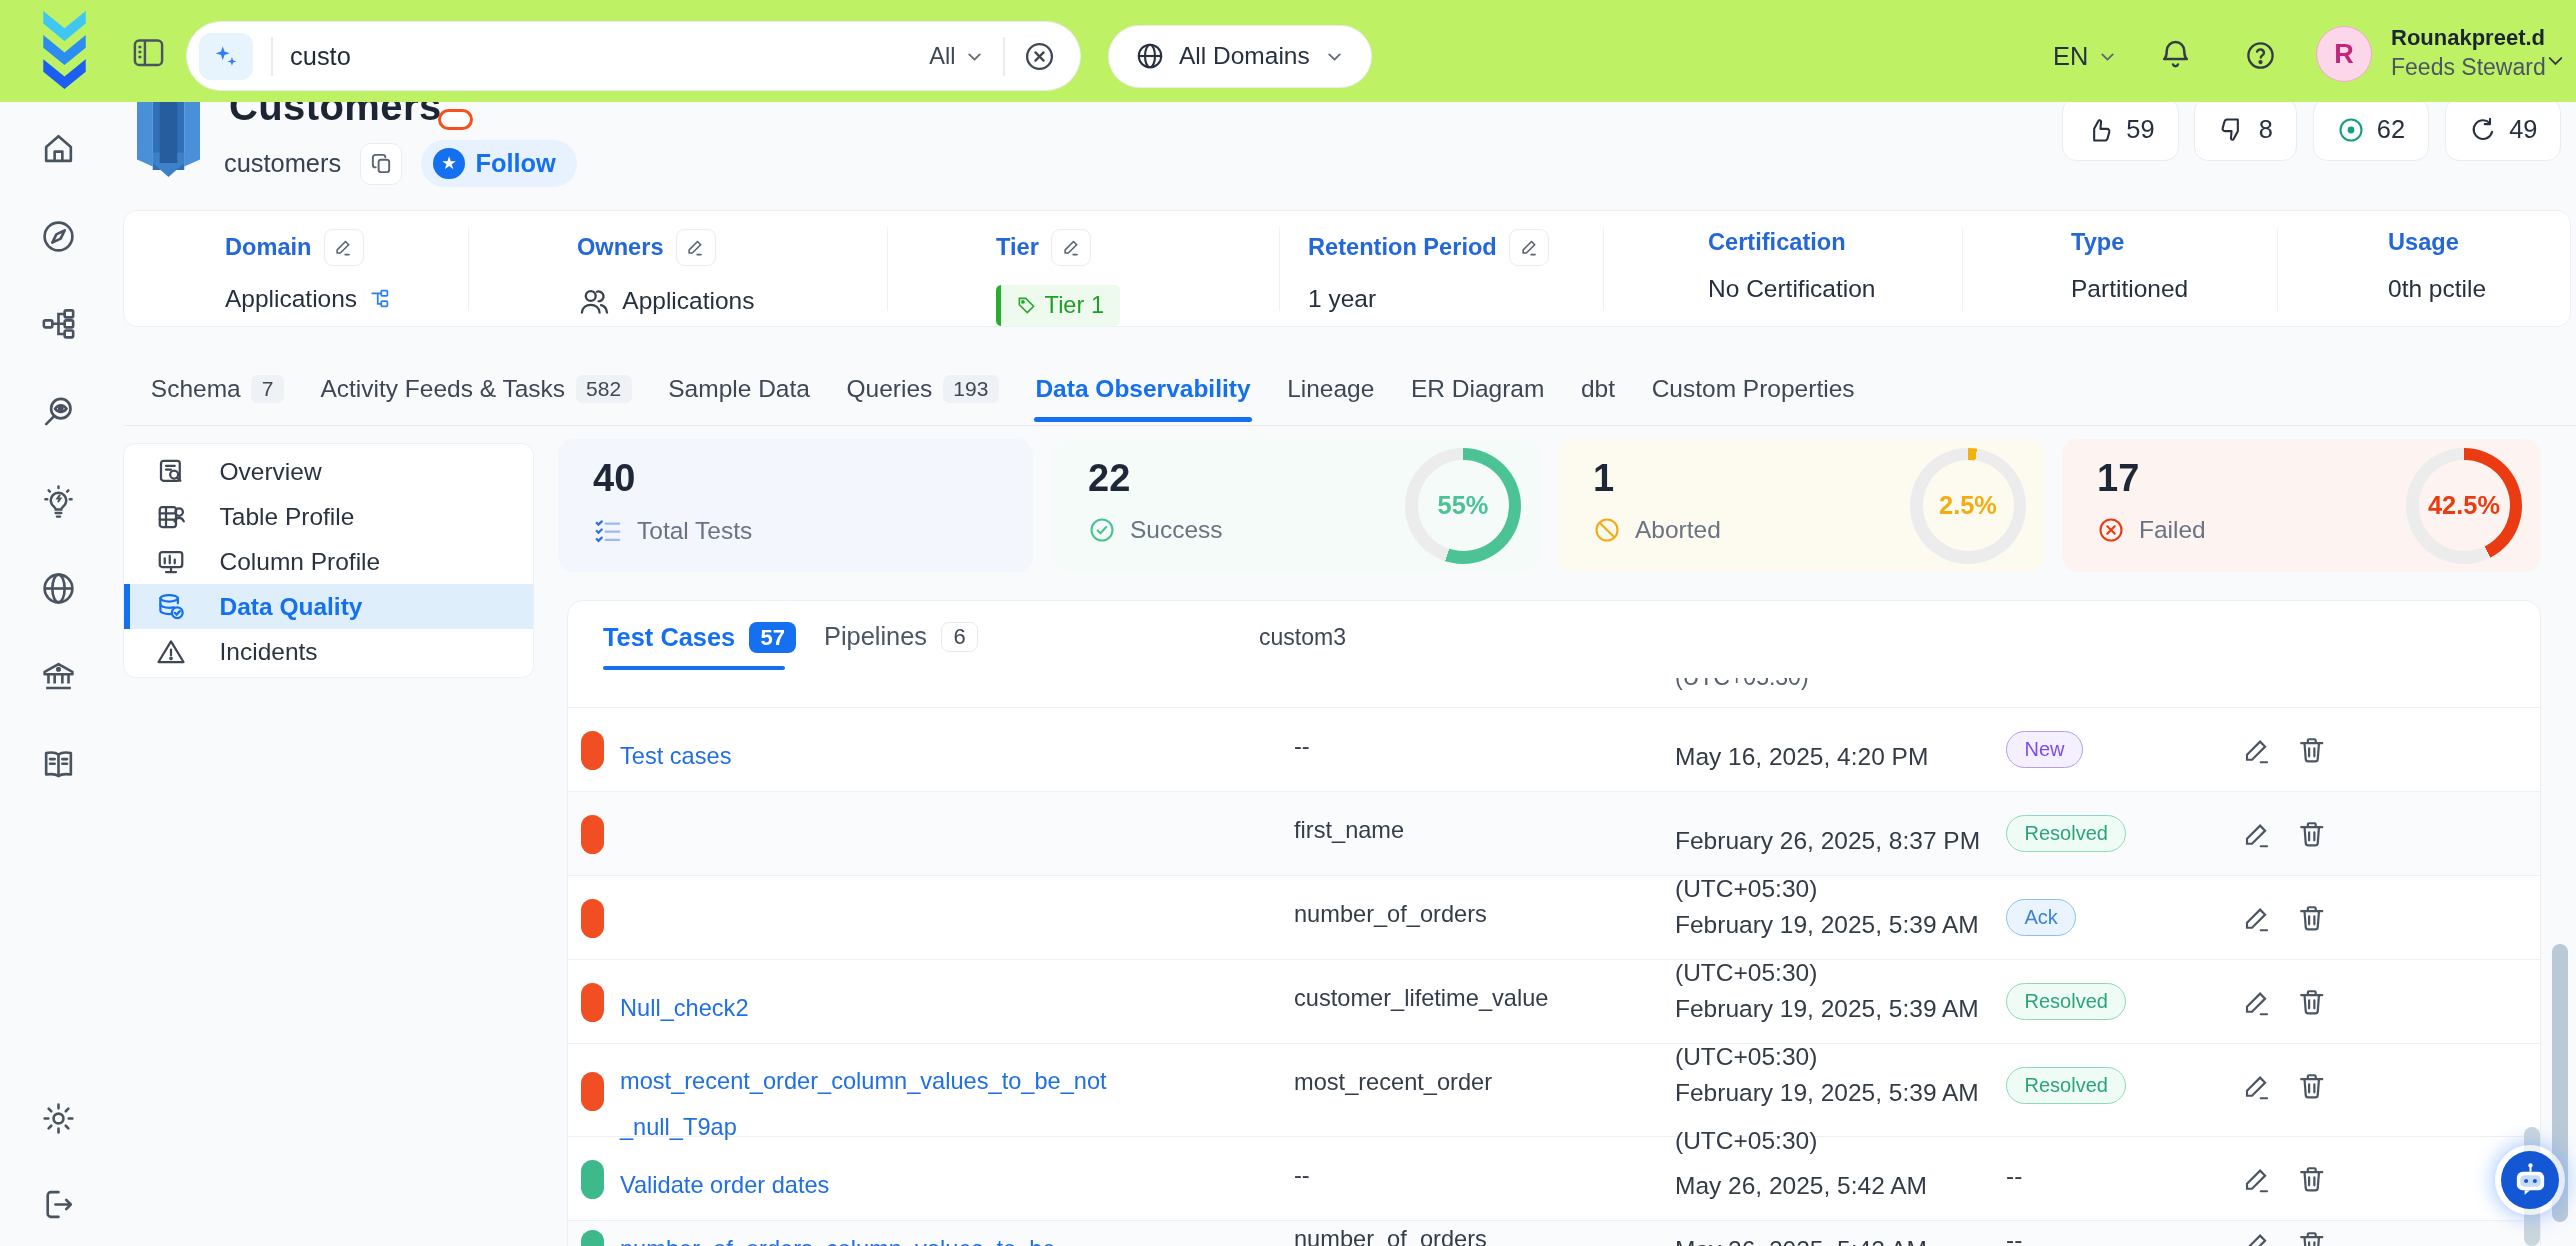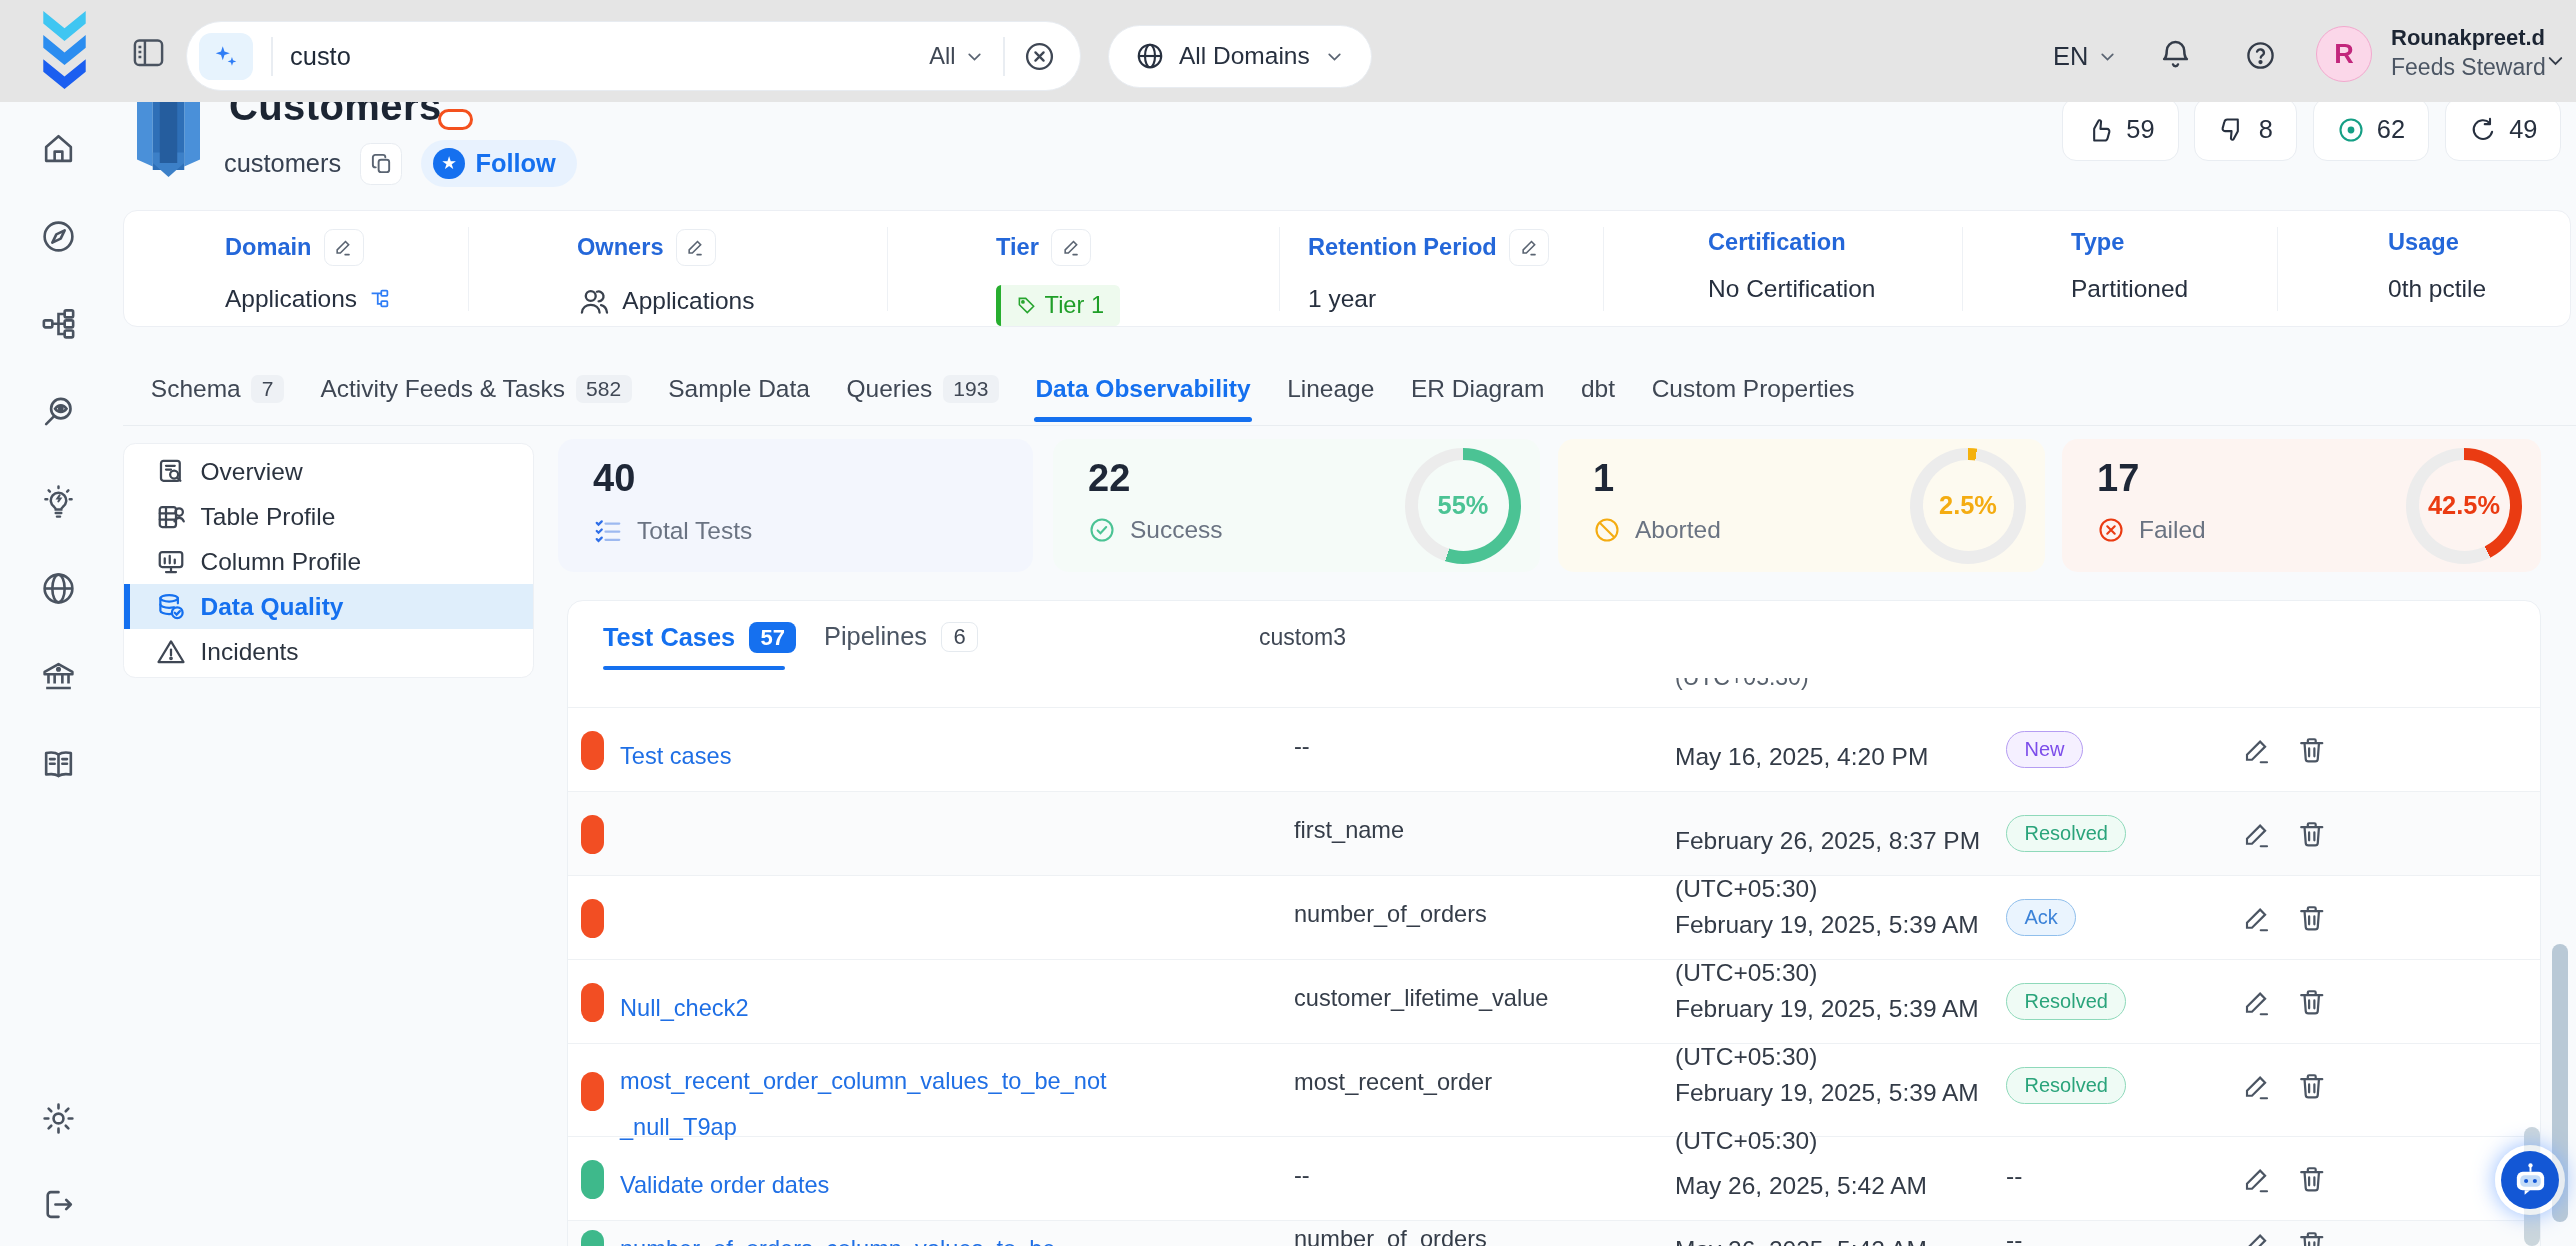--- a/index.html
+++ b/index.html
@@ -2,21 +2,21 @@
 <html style="font-size:14px"><head>
 <meta charset="utf-8">
 <style>
   * { margin:0; padding:0; box-sizing:border-box; }
   html,body { background:#e9edf2; }
   body { font-family:"Liberation Sans","DejaVu Sans",sans-serif; color:#27303f; }
   #app { position:relative; width:2576px; height:1246px; overflow:hidden; background:#f8fafc; }
   svg { display:block; }
 
   
-  #topbar { position:absolute; left:0; top:0; width:2576px; height:102px; background:#e5e5e5; z-index:30; }
+  #topbar { position:absolute; left:0; top:0; width:2576px; height:102px; background:#bef264; z-index:30; }
   #logo { position:absolute; left:33px; top:10.5px; }
   #panel-toggle { position:absolute; left:131px; top:37px; width:35px; height:31.5px; color:#4a5360; cursor:pointer; }
   #searchbar { position:absolute; left:186px; top:21px; width:895px; height:70px; background:#fff; border:1.8px solid #e8ecf1; border-radius:35px; display:flex; align-items:center; padding:0 23px 0 12.3px; }
   .sparkle-box { width:54px; height:47px; background:#e7f3fd; border-radius:12.3px; display:flex; align-items:center; justify-content:center; color:#2f7df6; }
   .search-div { width:1.8px; height:39px; background:#e9edf2; margin:0 17.5px; }
   #search-text { font-size:25.4px; color:#1f2937; flex:1; }
   .scope { display:flex; align-items:center; gap:8.8px; font-size:23.6px; color:#3f4754; }
   #domains-btn { position:absolute; left:1108px; top:24.5px; height:63px; background:#fff; border:1.8px solid #e8ecf1; border-radius:31.5px; display:flex; align-items:center; gap:14px; padding:0 26px; font-size:24.5px; color:#27303f; }
   #lang { position:absolute; left:2053px; top:42px; display:flex; align-items:center; gap:8.8px; font-size:25.4px; color:#27303f; }
   #bell-btn { position:absolute; left:2158px; top:37px; color:#343c49; }
@@ -52,21 +52,21 @@
   
   #page-tabs { position:absolute; left:149px; top:366px; display:flex; gap:33px; align-items:flex-start; height:60px; }
   .ptab { position:relative; display:flex; align-items:center; gap:10.5px; font-size:24.5px; color:#3f4754; padding:8.8px 1.8px 19px 1.8px; cursor:pointer; }
   .ptab .cnt { background:#eef1f5; border-radius:7px; padding:1.8px 10.5px; font-size:21px; color:#3f4754; }
   .ptab.active { color:#1570ef; font-weight:700; }
   .ptab.active::after { content:""; position:absolute; left:0; right:0; bottom:0; height:5.3px; border-radius:2.6px; background:#1570ef; }
   #tabs-rule { position:absolute; left:123px; top:425px; width:2453px; height:0.9px; background:#e9edf1; }
 
   
   #menu-card { position:absolute; left:123px; top:443px; width:411px; height:235px; background:#fff; border:0.9px solid #edf0f4; border-radius:12.3px; padding-top:5.3px; overflow:hidden; }
-  .menu-item { position:relative; height:45px; display:flex; align-items:center; gap:15px; padding-left:31.5px; font-size:24.5px; color:#2b333f; cursor:pointer;text-align:center; }
+  .menu-item { position:relative; height:45px; display:flex; align-items:center; gap:34px; padding-left:31.5px; font-size:24.5px; color:#2b333f; cursor:pointer;text-align:center; }
   .menu-item .mi { color:#3f4754; }
   .menu-item.active { background:#dfeefb; color:#1570ef; font-weight:700; }
   .menu-item.active .mi { color:#1570ef; }
   .menu-item.active::before { content:""; position:absolute; left:0; top:0; bottom:0; width:6.1px; background:#1570ef; }
 
   
   .sum-card { position:absolute; top:439px; height:133px; border-radius:15.8px; }
   .sum-num { position:absolute; left:35px; top:17.5px; font-size:38px; font-weight:600; color:#1e2737; }
   .sum-label { position:absolute; left:35px; top:77px; display:flex; align-items:center; gap:14px; font-size:24.5px; color:#6a7382; }
   .donut { position:absolute; right:19px; top:8.8px; width:116px; height:116px; border-radius:50%; display:flex; align-items:center; justify-content:center; }

